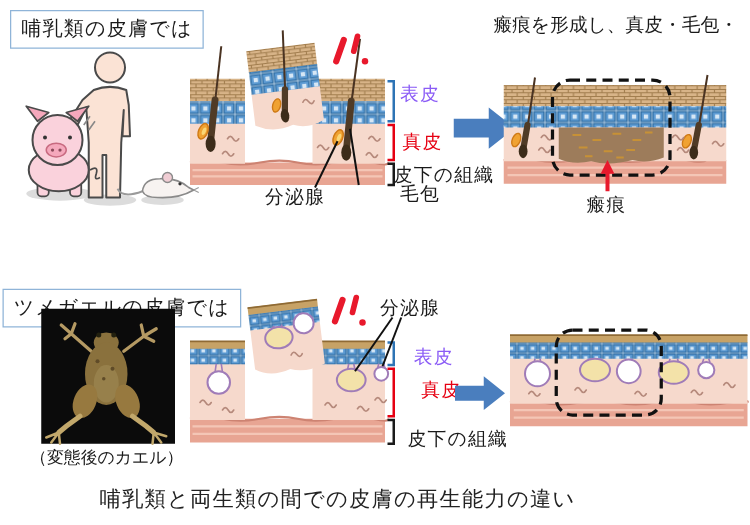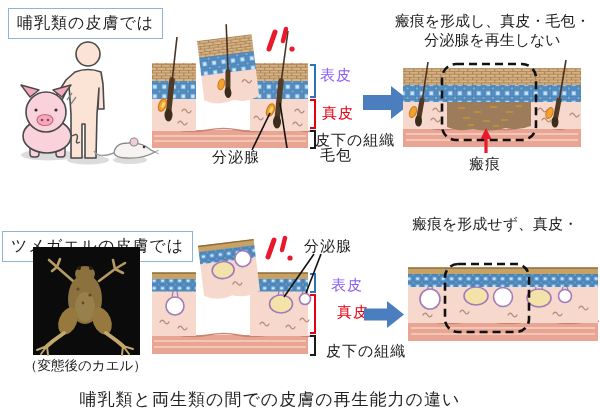--- a/index.html
+++ b/index.html
@@ -143,21 +143,20 @@
   <div class="lbl" style="left:315px;top:131px;">皮下の組織</div>
   <div class="lbl" style="left:212px;top:148px;">分泌腺</div>
   <div class="lbl" style="left:272px;top:146px;margin-left:48px;">毛包</div>
 
   <svg style="left:363px;top:86px;width:49px;height:33px" viewBox="0 0 49 33">
     <polygon points="0,9 28,9 28,0 49,16.5 28,33 28,24 0,24" fill="#4a7ebe"></polygon>
   </svg>
 
   <div class="result-text" style="left:390px;top:12px;width:205px;">
     <div>瘢痕を形成し、真皮・毛包・</div>
-    <div>分泌腺を再生しない</div>
   </div>
 
   <svg style="left:398px;top:60px;width:195px;height:95px" viewBox="0 0 195 95">
     <defs>
       <pattern id="brickB" width="9" height="5.6" patternUnits="userSpaceOnUse">
         <rect width="9" height="5.6" fill="#d8b488"></rect>
         <path d="M0 0.4 H9 M0 3 H9 M2.6 0.4 V3 M6.8 3 V5.6" stroke="#a27e4f" stroke-width="0.9" fill="none"></path>
       </pattern>
       <pattern id="cellB" width="9.5" height="9.5" patternUnits="userSpaceOnUse">
         <rect width="9.5" height="9.5" fill="#eaf2f9"></rect>
@@ -291,21 +290,20 @@
   <div class="lbl" style="left:304px;top:237px;">分泌腺</div>
   <div class="lbl blue" style="left:331px;top:276px;">表皮</div>
   <div class="lbl red" style="left:337px;top:303px;">真皮</div>
   <div class="lbl" style="left:326px;top:342px;">皮下の組織</div>
 
   <svg style="left:364px;top:301px;width:40px;height:27px" viewBox="0 0 40 27">
     <polygon points="0,7.5 23,7.5 23,0 40,13.5 23,27 23,19.5 0,19.5" fill="#4a7ebe"></polygon>
   </svg>
 
   <div class="result-text" style="left:395px;top:215px;width:200px;">
-    <div>瘢痕を形成せず、真皮・</div>
   </div>
 
   <svg style="left:405px;top:260px;width:195px;height:85px" viewBox="0 0 195 85">
     <defs>
       <pattern id="cellD" width="8.5" height="7.5" patternUnits="userSpaceOnUse">
         <rect width="8.5" height="7.5" fill="#eaf2f9"></rect>
         <rect x="0.7" y="0.7" width="7.1" height="6.1" fill="#5d9bd3" stroke="#2e6da4" stroke-width="1"></rect>
         <rect x="2.7" y="2.5" width="2.8" height="2.4" fill="#d6e7f5"></rect>
       </pattern>
     </defs>

